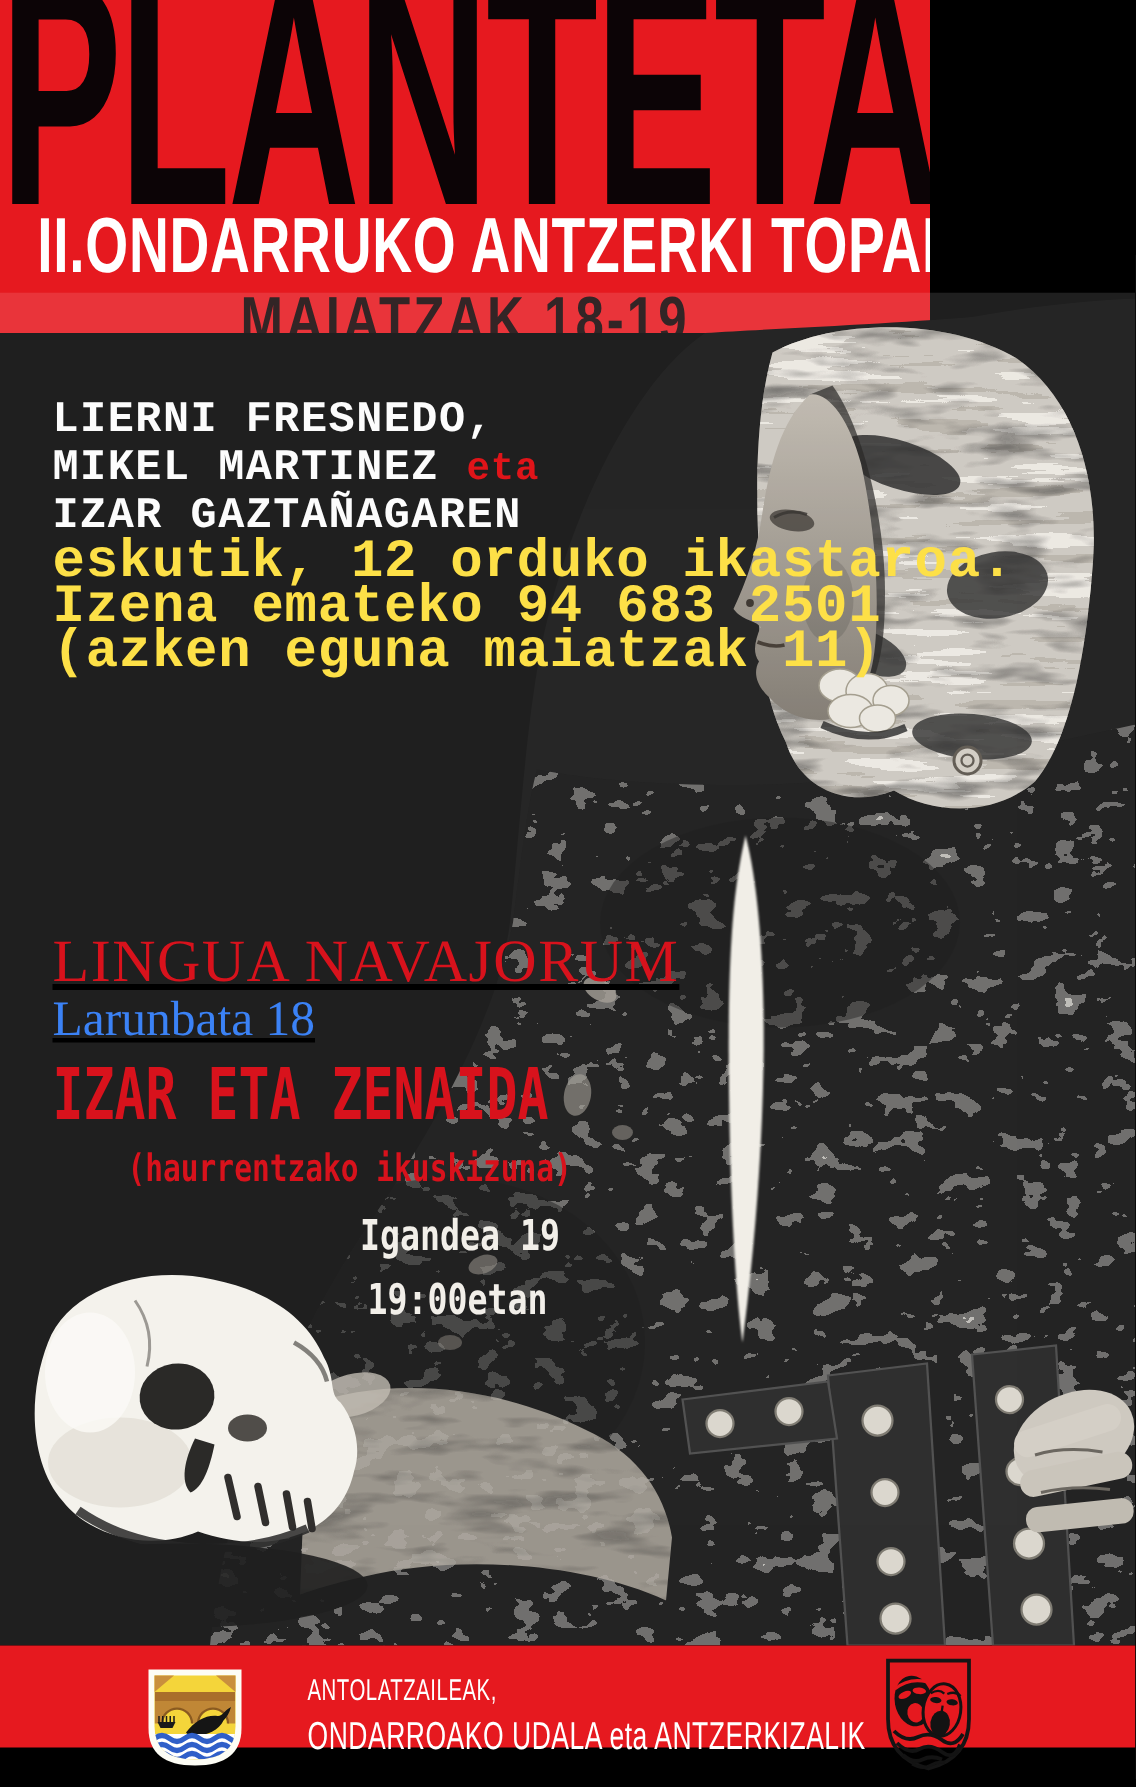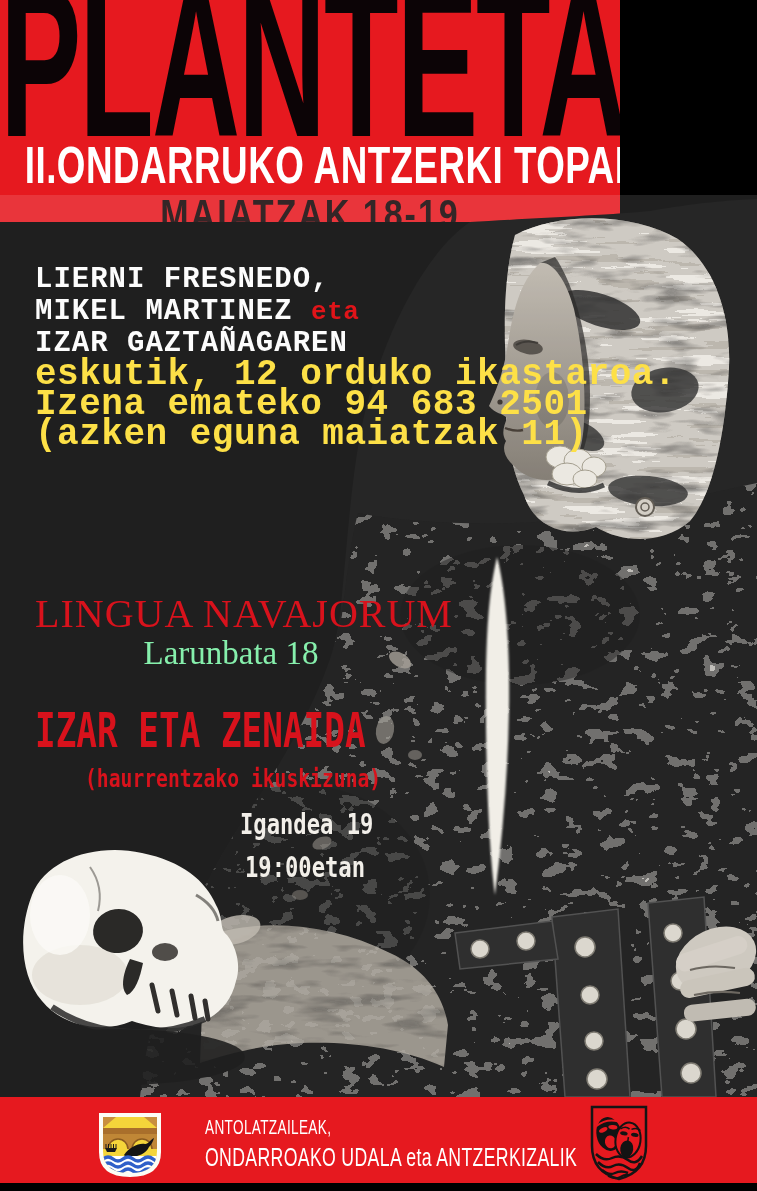--- a/index.html
+++ b/index.html
@@ -23,35 +23,35 @@
   .photo{position:absolute;left:0;top:195px;width:757px;height:902px;z-index:2;}
 
   
   .course{position:absolute;left:35px;top:264px;z-index:3;font-weight:700;font-family:Liberation Mono, monospace;}
   .course .name{color:#fcfcfc;font-size:29px;line-height:31.5px;letter-spacing:1px;white-space:nowrap;}
   .course .eta{color:#e01419;font-size:26px;letter-spacing:0.5px;}
   .course .detail{color:#fde047;font-size:36px;line-height:30px;letter-spacing:0.5px;white-space:nowrap;}
   .course .detail:first-of-type{margin-top:4px;}
 
   
-  .show1{position:absolute;left:35px;top:592px;width:392px;z-index:3;
-         font-family:"Liberation Serif",serif;}
+  .show1{position:absolute;left:35px;top:619px;width:392px;z-index:3;
+         font-family:"Liberation Serif",serif;text-decoration:underline;}
   .show1 .s1-title{color:#d8121c;font-size:40px;line-height:44px;letter-spacing:1px;white-space:nowrap;}
-  .show1 .s1-day,.show1 .s1-time{color:#86efac;font-size:33px;line-height:34px;text-align:center;}
+  .show1 .s1-day,.show1 .s1-time{color:#3b82f6;font-size:33px;line-height:34px;}
 
   
   .show2-line{position:absolute;z-index:3;font-family:"DejaVu Sans Mono",monospace;
               font-weight:700;white-space:nowrap;transform-origin:left top;}
   .s2-title{left:35px;top:703px;color:#d8121c;font-size:44px;transform:scale(0.78,1.08);}
   .s2-note{left:85px;top:764px;color:#d8121c;font-size:24px;transform:scale(0.82,1.05);}
   .s2-day{left:240px;top:808px;color:#f2efe9;font-size:27px;transform:scale(0.82,1.05);}
   .s2-time{left:245px;top:851px;color:#f2efe9;font-size:27px;transform:scale(0.82,1.05);}
 
   
-  .band-bottom{position:absolute;left:0;top:1097px;width:757px;height:86px;background:#e6191f;z-index:4;}
+  .band-bottom{position:absolute;left:0;top:1097px;width:757px;height:68px;background:#e6191f;z-index:4;}
   .coa{position:absolute;left:98px;top:15px;width:64px;height:66px;}
   .masks{position:absolute;left:588px;top:7px;width:62px;height:78px;}
   .footer-text{position:absolute;left:205px;top:17px;color:#ffffff;
                transform:scaleX(0.68);transform-origin:left top;white-space:nowrap;}
   .footer-line1{font-size:20px;line-height:27px;font-weight:400;letter-spacing:0.5px;}
   .footer-line2{font-size:26px;line-height:33px;font-weight:400;letter-spacing:0.5px;}
 </style>
 </head>
 <body>
 

